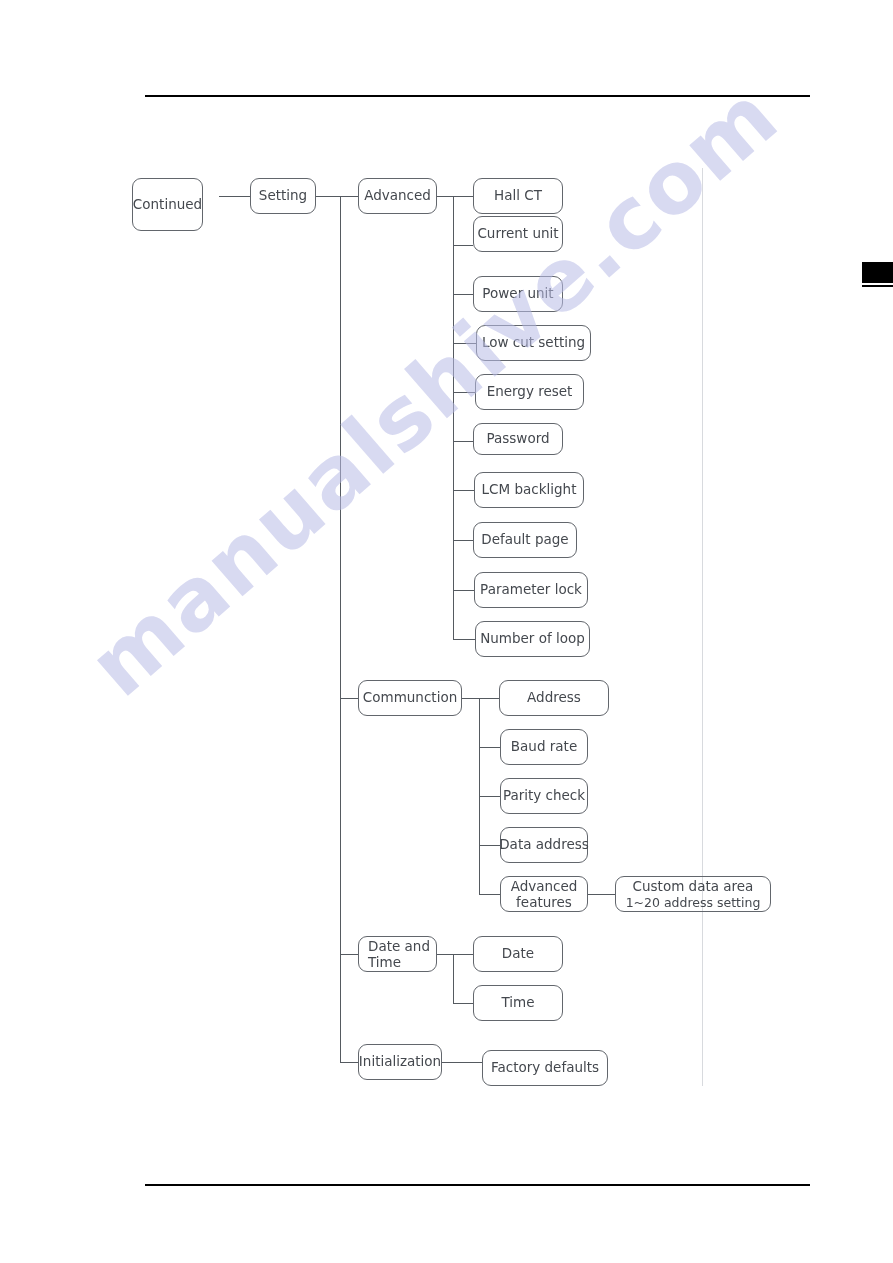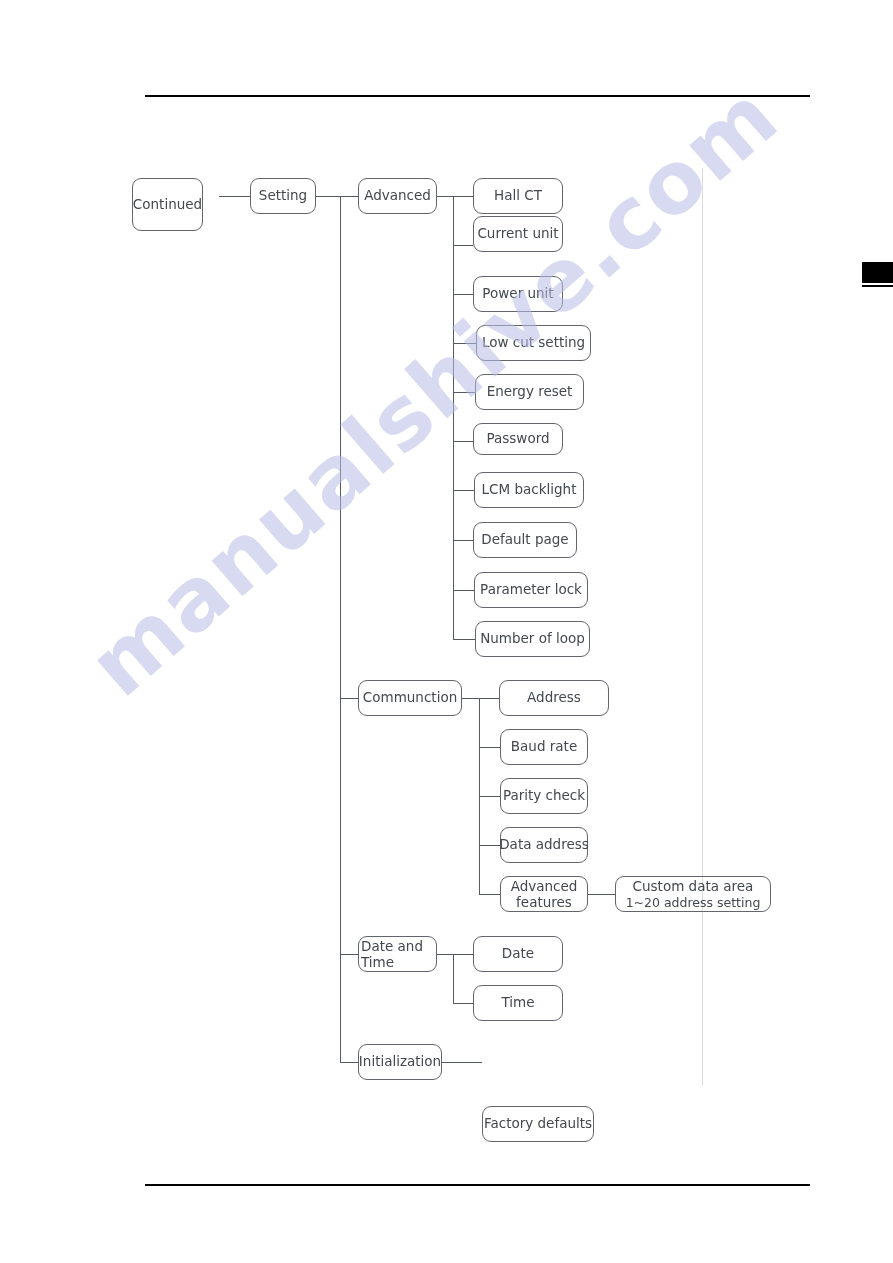--- a/index.html
+++ b/index.html
@@ -110,21 +110,21 @@
     white-space: nowrap;
     z-index: 3;
   }
   .node.two-line {
     white-space: normal;
     line-height: 1.22;
   }
   .node.align-left {
     justify-content: flex-start;
     text-align: left;
-    padding-left: 2px;
+    padding-left: 9px;
   }
 </style>
 </head>
 <body>
 
 <div id="page">
 
   <div class="rule" id="rule-top"></div>
   <div class="rule" id="rule-bottom"></div>
 
@@ -238,21 +238,21 @@
     <div class="node" style="left:473px; top:936px; width:90px; height:36px;">Date</div>
 
     <div class="node" style="left:473px; top:985px; width:90px; height:36px;">Time</div>
 
     <div class="ln h" style="left:340px; top:1062px; width:19px;"></div>
 
     <div class="node" style="left:358px; top:1044px; width:84px; height:36px;">Initialization</div>
 
     <div class="ln h" style="left:442px; top:1062px; width:40px;"></div>
 
-    <div class="node" style="left:482px; top:1106px; width:112px; height:36px;">Factory defaults</div>
+    <div class="node" style="left:482px; top:1050px; width:126px; height:36px;">Factory defaults</div>
 
   </div>
 
   <div id="watermark">
     <span class="wm-text">manualshive.com</span>
   </div>
 
 </div>
 
 </body></html>

